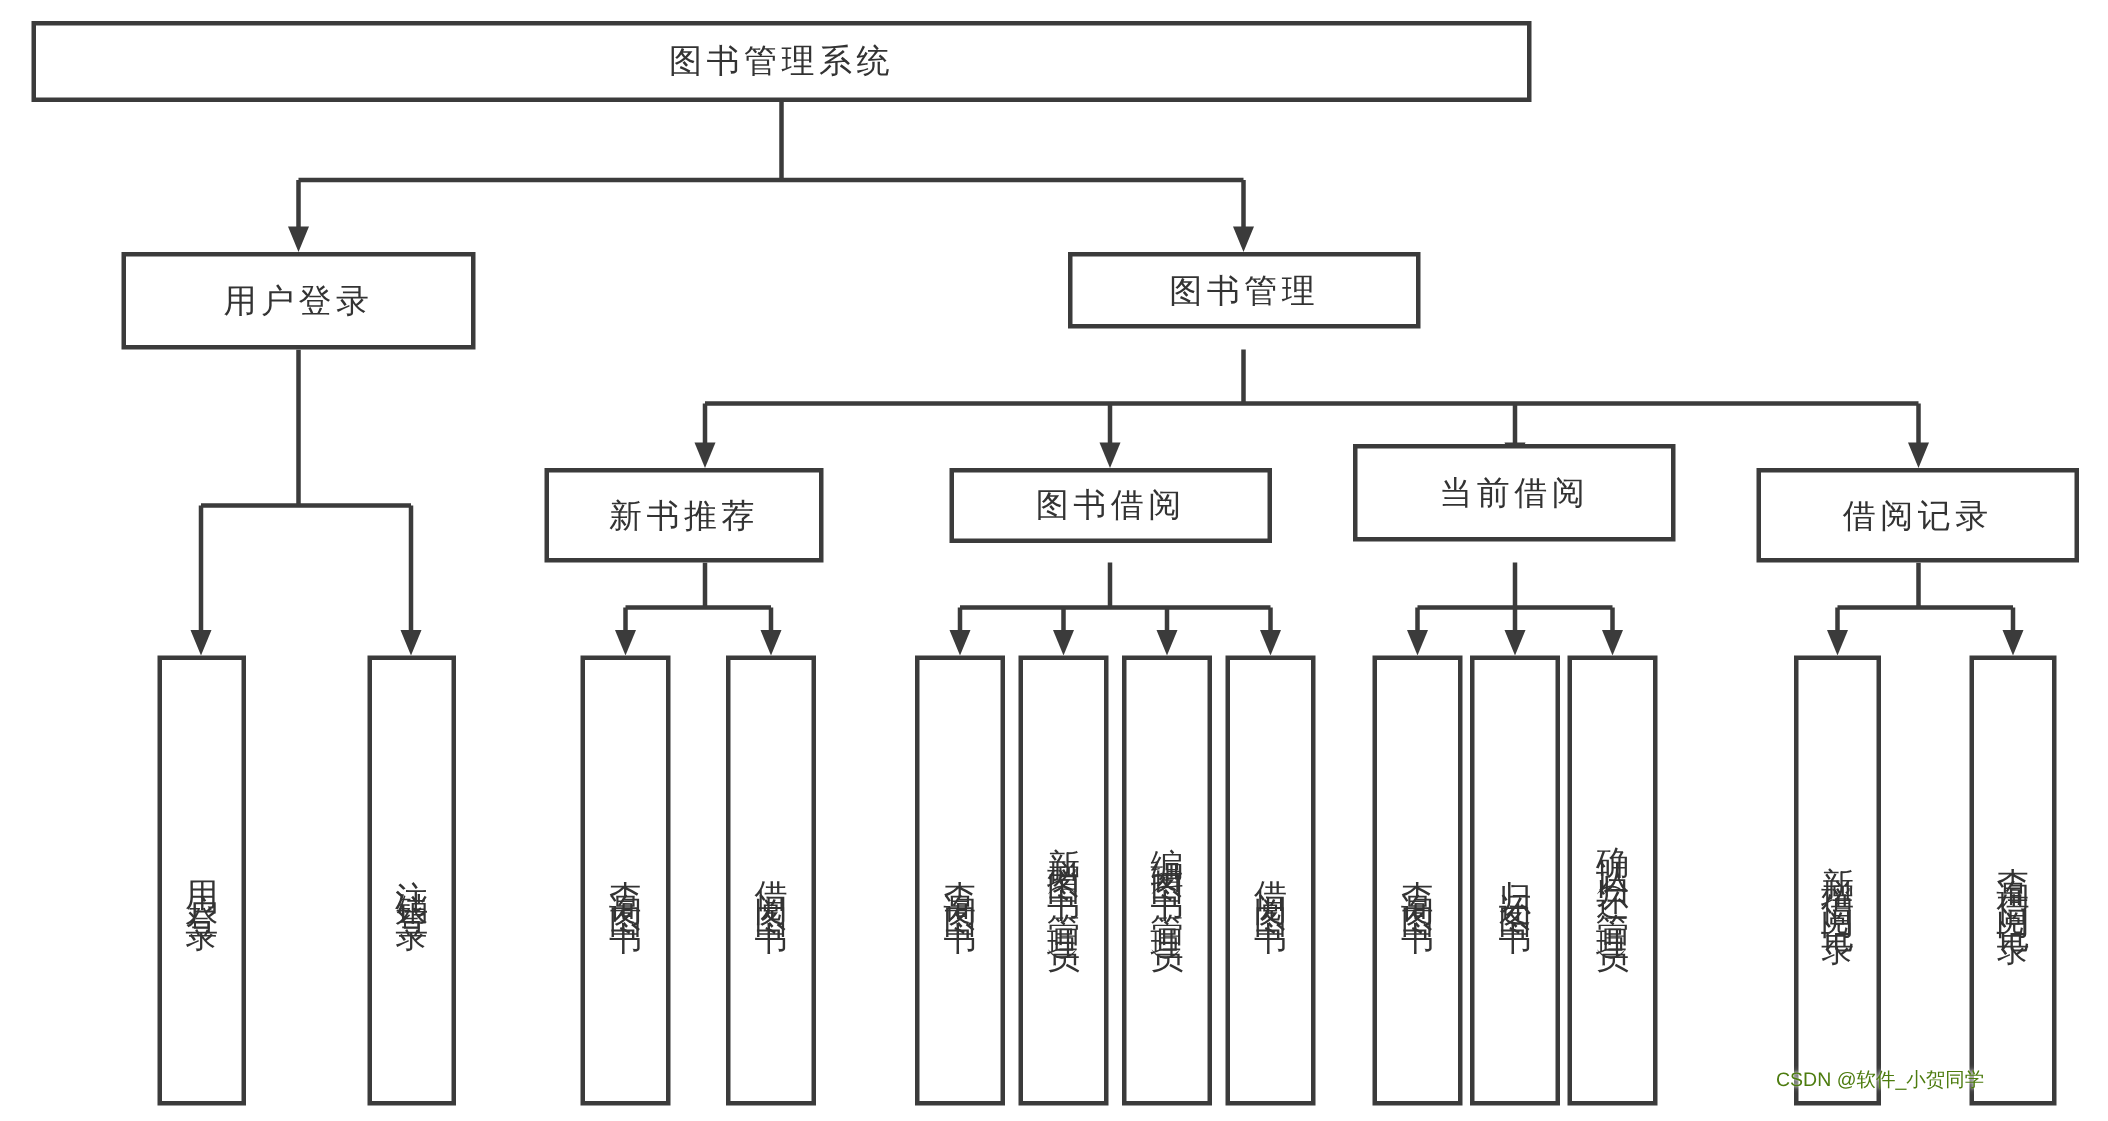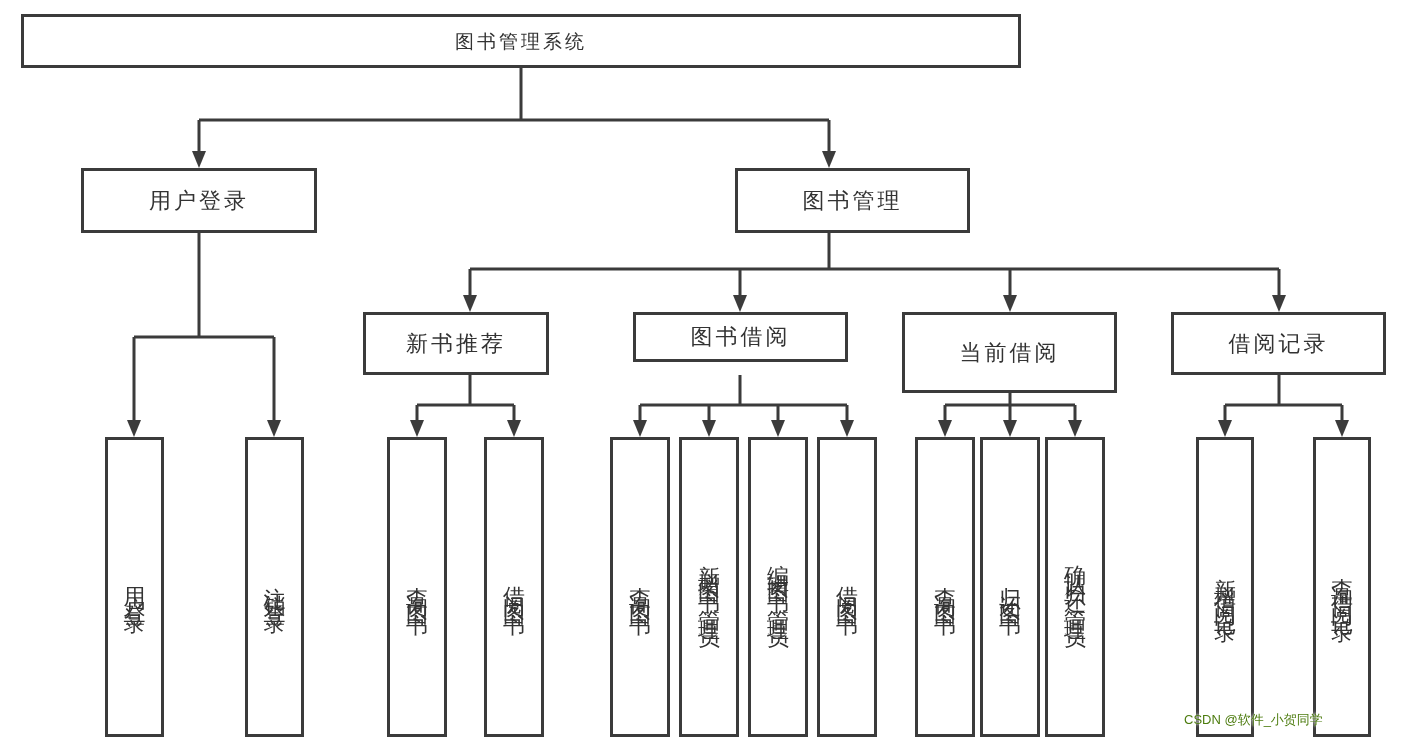--- a/index.html
+++ b/index.html
@@ -38,21 +38,21 @@
     white-space: nowrap;
     line-height: 1;
   }
   .box.v .lbl {
     writing-mode: vertical-rl;
     font-size: 22px;
     letter-spacing: 9px;
     line-height: 1;
     white-space: nowrap;
   }
-  .box.l1 .lbl { font-size: 19px; }
+  .box.l1 .lbl { font-size: 22px; }
   .watermark {
     position: absolute;
     left: 1184px;
     top: 712px;
     font-size: 13px;
     color: #4d7c0f;
     white-space: nowrap;
     text-shadow: 0 0 2px #ffffff, 0 0 4px #ffffff;
     z-index: 5;
     line-height: 1.2;
@@ -103,31 +103,31 @@
     </g>
   </svg>
 
   <div class="box h l1" style="left:21px;top:14px;width:1000px;height:54px">
     <span class="lbl">图书管理系统</span>
   </div>
 
   <div class="box h" style="left:81px;top:168px;width:236px;height:65px">
     <span class="lbl">用户登录</span>
   </div>
-  <div class="box h" style="left:735px;top:168px;width:235px;height:65px">
+  <div class="box h" style="left:712px;top:168px;width:235px;height:51px">
     <span class="lbl">图书管理</span>
   </div>
 
   <div class="box h" style="left:363px;top:312px;width:186px;height:63px">
     <span class="lbl">新书推荐</span>
   </div>
   <div class="box h" style="left:633px;top:312px;width:215px;height:50px">
     <span class="lbl">图书借阅</span>
   </div>
-  <div class="box h" style="left:902px;top:312px;width:215px;height:81px">
+  <div class="box h" style="left:902px;top:296px;width:215px;height:65px">
     <span class="lbl">当前借阅</span>
   </div>
   <div class="box h" style="left:1171px;top:312px;width:215px;height:63px">
     <span class="lbl">借阅记录</span>
   </div>
 
   <div class="box v" style="left:105px;top:437px;width:59px;height:300px">
     <span class="lbl">用户登录</span>
   </div>
   <div class="box v" style="left:245px;top:437px;width:59px;height:300px">

